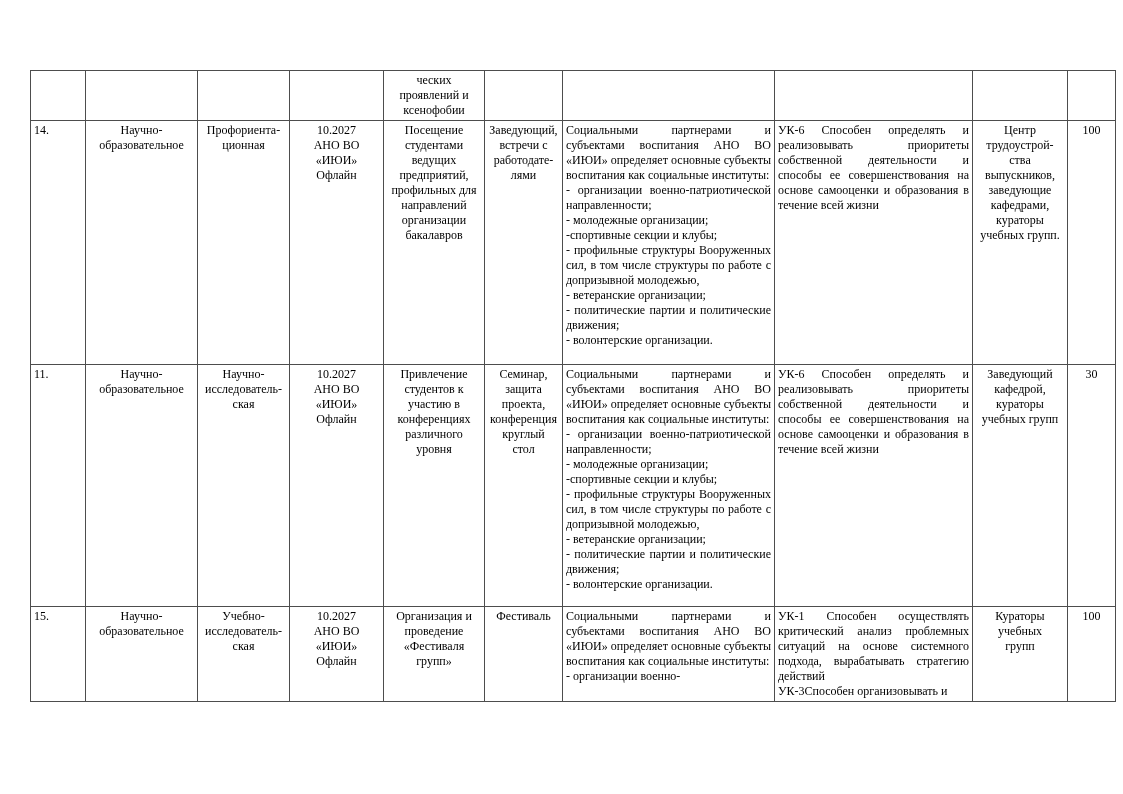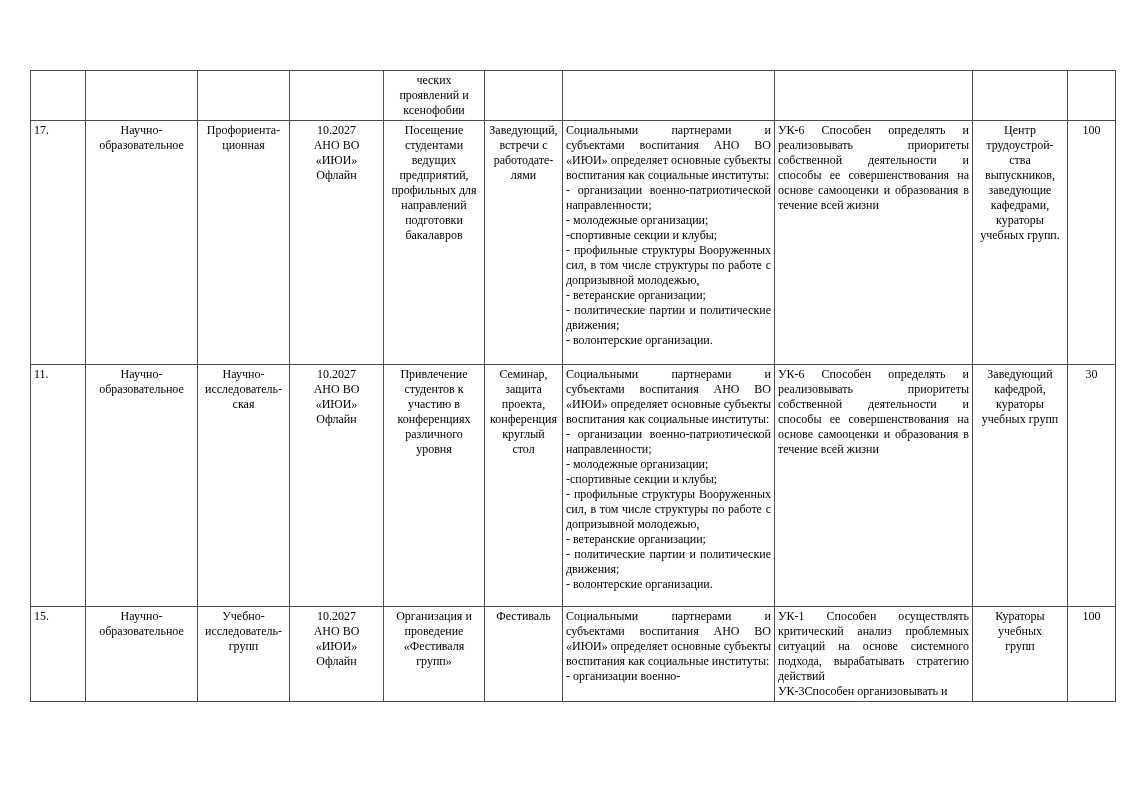--- a/index.html
+++ b/index.html
@@ -57,36 +57,36 @@
         <td class="ctr">ческих
 проявлений и
 ксенофобии</td>
         <td class="ctr"></td>
         <td class="just"></td>
         <td class="just"></td>
         <td class="ctr"></td>
         <td class="ctr"></td>
       </tr>
       <tr class="r1">
-        <td class="num">17.</td>
+        <td class="num">14.</td>
         <td class="ctr">Научно-
 образовательное</td>
         <td class="ctr">Профориента-
 ционная</td>
         <td class="ctr">10.2027
 АНО ВО
 «ИЮИ»
 Офлайн</td>
         <td class="ctr">Посещение
 студентами
 ведущих
 предприятий,
 профильных для
 направлений
-подготовки
+организации
 бакалавров</td>
         <td class="ctr">Заведующий,
 встречи с
 работодате-
 лями</td>
         <td class="just">Социальными партнерами и субъектами воспитания АНО ВО «ИЮИ» определяет основные субъекты воспитания как социальные институты:
 - организации военно-патриотической направленности;
 - молодежные организации;
 -спортивные секции и клубы;
 - профильные структуры Вооруженных сил, в том числе структуры по работе с допризывной молодежью,
@@ -141,21 +141,21 @@
 кураторы
 учебных групп</td>
         <td class="ctr">30</td>
       </tr>
       <tr class="r3">
         <td class="num">15.</td>
         <td class="ctr">Научно-
 образовательное</td>
         <td class="ctr">Учебно-
 исследователь-
-групп</td>
+ская</td>
         <td class="ctr">10.2027
 АНО ВО
 «ИЮИ»
 Офлайн</td>
         <td class="ctr">Организация и
 проведение
 «Фестиваля
 групп»</td>
         <td class="ctr">Фестиваль</td>
         <td class="just">Социальными партнерами и субъектами воспитания АНО ВО «ИЮИ» определяет основные субъекты воспитания как социальные институты:

